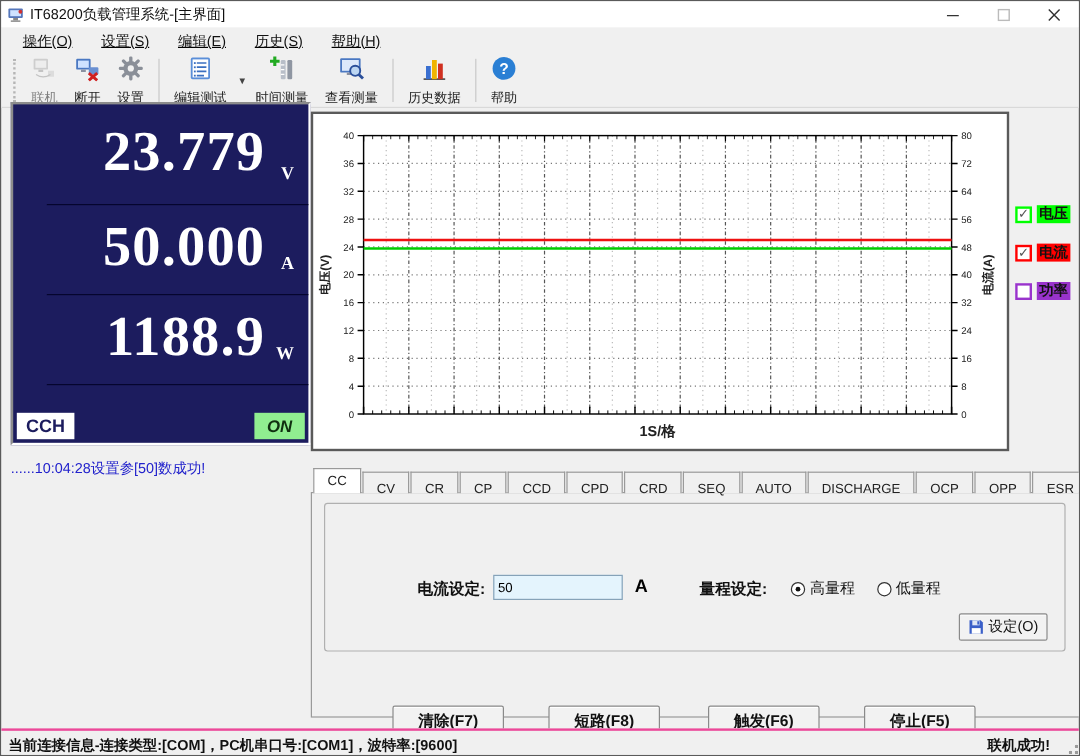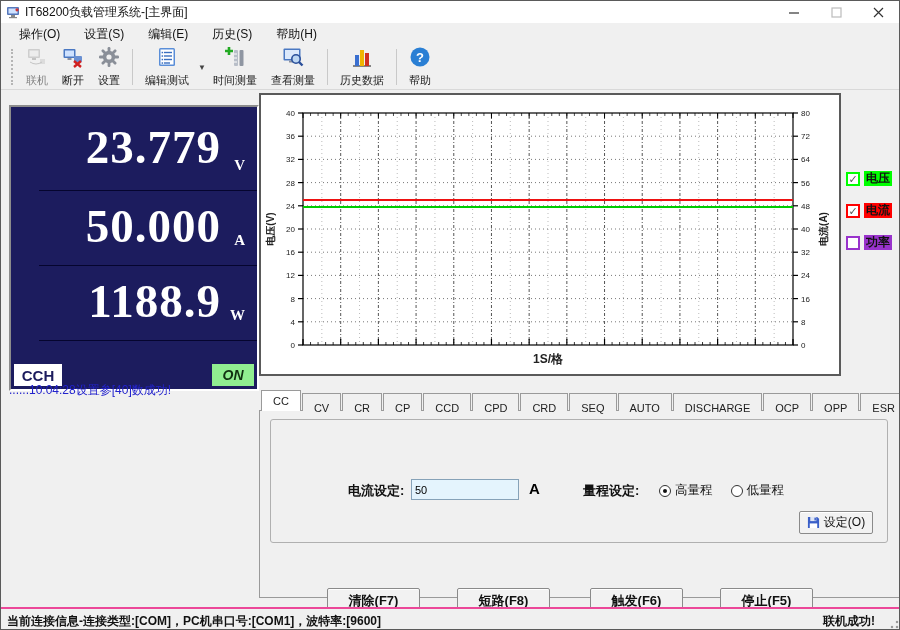--- a/index.html
+++ b/index.html
@@ -12,39 +12,39 @@
   .titlebar { position:absolute; top:0; left:0; width:100%; height:22px;
               background:#ffffff; display:flex; align-items:center; }
   .titlebar .app-icon { width:14px; height:14px; margin:0 5px 0 5px; }
   .titlebar .title { font-size:12px; color:#111; }
   .win-controls { position:absolute; right:0; top:0; height:22px; display:flex; }
   .win-btn { width:42px; height:22px; display:flex; align-items:center; justify-content:center; }
   .win-btn svg { width:11px; height:11px; }
 
   
   .menubar { position:absolute; top:22px; left:0; width:100%; height:22px;
-             background:#f0f0f0; display:flex; align-items:center; padding-left:6px; }
+             background:#f0f0f0; display:flex; align-items:center; padding-left:6px;text-decoration:underline; }
   .menu-item { font-size:12px; color:#111; padding:2px 12px; }
 
   
   .toolbar { position:absolute; top:44px; left:0; width:100%; height:45px;
              background:#f0f0f0; border-bottom:1px solid #d9d9d9;
              display:flex; align-items:center; padding-left:10px; }
   .tb-grip { width:4px; height:36px; margin-right:4px;
              border-left:2px dotted #b5b5b5; }
   .tb-btn { display:flex; flex-direction:column; align-items:center;
             padding:2px 7px; border-radius:2px; }
   .tb-btn svg { width:22px; height:22px; }
   .tb-btn .tb-label { font-size:11px; color:#222; margin-top:1px; white-space:nowrap; }
   .tb-btn.disabled { filter:grayscale(1); opacity:.55; }
   .tb-sep { width:1px; height:36px; background:#c9c9c9; margin:0 5px; }
   .tb-dd { font-size:8px; color:#444; margin-left:2px; align-self:center; }
 
   
-  .display-panel { position:absolute; left:8px; top:104px; width:250px; height:286px;
+  .display-panel { position:absolute; left:8px; top:84px; width:250px; height:286px;
                    background:#1c1c5e; border:2px solid;
                    border-color:#8c8c8c #ffffff #ffffff #8c8c8c;padding-left:28px; }
   .reading { position:relative; border-bottom:1px solid #05052e; }
   .reading .val { position:absolute; right:36px; top:50%; transform:translateY(-54%);
                   color:#fff; font-family:"Liberation Serif", serif; font-weight:600;
                   font-size:47px; letter-spacing:1px; }
   .reading .unit { position:absolute; right:12px; bottom:16px; color:#fff;
                    font-family:"Liberation Serif", serif; font-size:15px; font-weight:600; }
   .r-volt { height:84px; } .r-curr { height:75px; } .r-pow { height:75px; }
   .disp-footer { position:absolute; bottom:2px; left:0; width:100%; height:25px; }
@@ -265,21 +265,21 @@
     <div class="reading r-pow">
       <span class="val">1188.9</span>
       <span class="unit">W</span>
     </div>
     <div class="disp-footer">
       <div class="mode-badge">CCH</div>
       <div class="state-badge" style="background: rgb(144, 238, 144); font-style: italic;">ON</div>
     </div>
   </div>
 
-  <div class="log-line">......10:04:28设置参[40]数成功!</div>
+  <div class="log-line">......10:04:28设置参[50]数成功!</div>
 
   <div class="chart-panel">
     <svg id="chart-svg" width="578" height="279" viewBox="0 0 578 279">
         <line x1="79.6923076923077" y1="18" x2="79.6923076923077" y2="250" stroke="#555" stroke-width="1" stroke-dasharray="3,2,1,2"></line>
         <line x1="117.38461538461539" y1="18" x2="117.38461538461539" y2="250" stroke="#555" stroke-width="1" stroke-dasharray="3,2,1,2"></line>
         <line x1="155.0769230769231" y1="18" x2="155.0769230769231" y2="250" stroke="#555" stroke-width="1" stroke-dasharray="3,2,1,2"></line>
         <line x1="192.76923076923077" y1="18" x2="192.76923076923077" y2="250" stroke="#555" stroke-width="1" stroke-dasharray="3,2,1,2"></line>
         <line x1="230.46153846153845" y1="18" x2="230.46153846153845" y2="250" stroke="#555" stroke-width="1" stroke-dasharray="3,2,1,2"></line>
         <line x1="268.1538461538462" y1="18" x2="268.1538461538462" y2="250" stroke="#555" stroke-width="1" stroke-dasharray="3,2,1,2"></line>
         <line x1="305.84615384615387" y1="18" x2="305.84615384615387" y2="250" stroke="#555" stroke-width="1" stroke-dasharray="3,2,1,2"></line>

